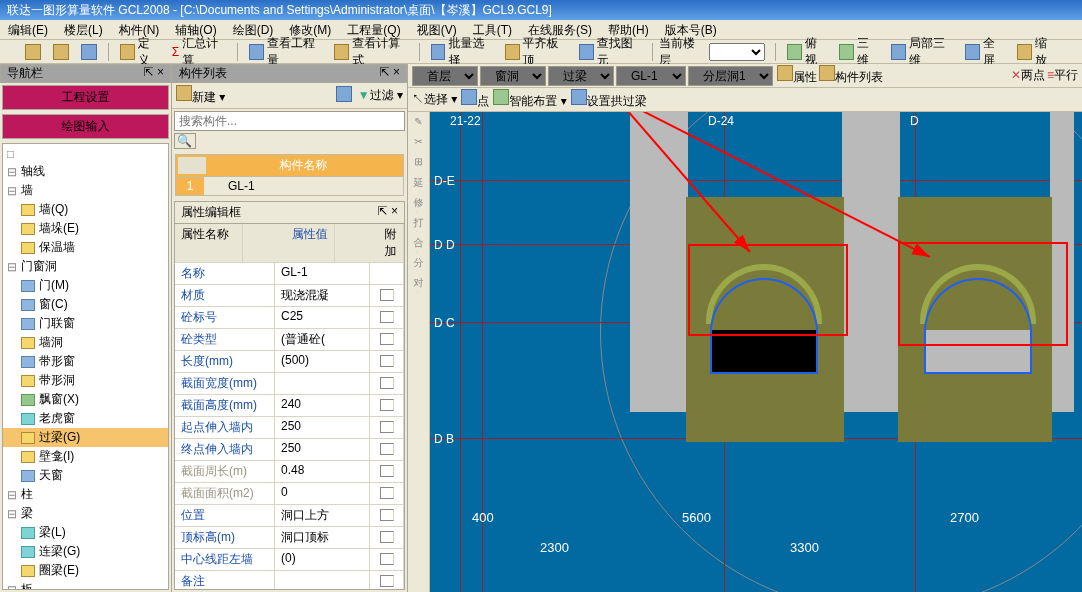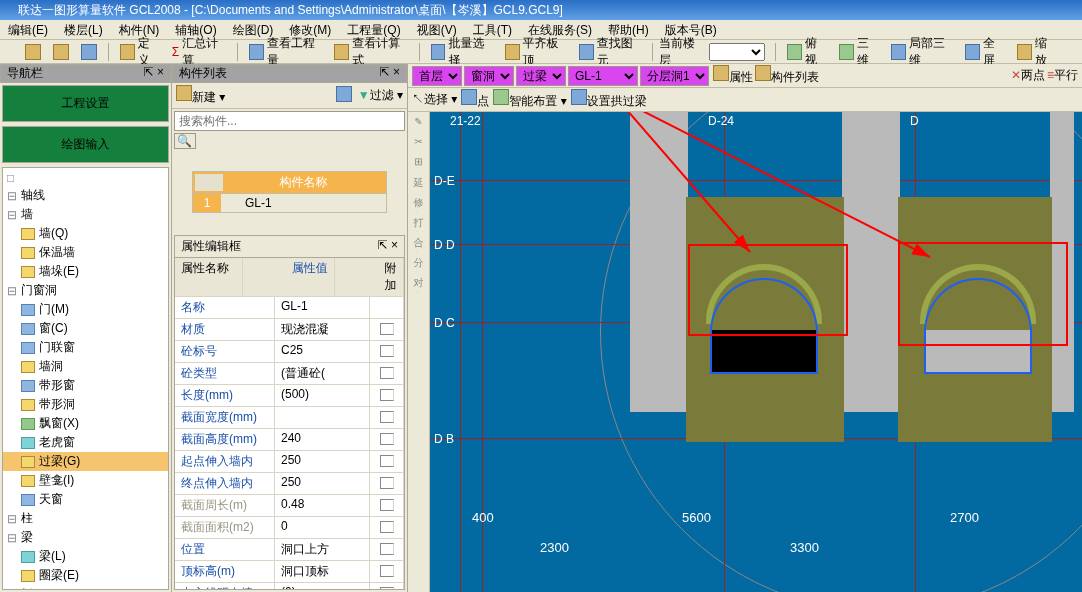--- a/index.html
+++ b/index.html
@@ -1,45 +1,45 @@
 <!DOCTYPE html>
 <html><head>
 <meta charset="utf-8">
 <style>
 * { box-sizing: border-box; margin: 0; padding: 0; font-family: "Microsoft YaHei", SimSun, sans-serif; font-size: 12px; }
 body { background: #ece9d8; width: 1082px; height: 592px; overflow: hidden; position: relative; }
-.titlebar { background: linear-gradient(#2a6ec6,#5fa0e6); color: #fff; height: 20px; line-height: 20px; padding-left: 18px; white-space: nowrap; }
+.titlebar { background: linear-gradient(#2a6ec6,#5fa0e6); color: #fff; height: 20px; line-height: 20px; padding-left: 7px; white-space: nowrap; }
 .menubar { background: #ece9d8; height: 20px; display: flex; border-bottom: 1px solid #c0bca8; }
 .menubar span { padding: 2px 8px; cursor: default; }
 .toolbar { background: #ece9d8; height: 24px; display: flex; align-items: center; border-bottom: 1px solid #c0bca8; gap: 2px; padding: 0 20px; }
 .toolbar .sep { width: 1px; height: 18px; background: #aca899; margin: 0 4px; }
 .toolbar .tbtn { display: flex; align-items: center; gap: 3px; padding: 1px 4px; border: 1px solid transparent; }
 .ic { width: 16px; height: 16px; display: inline-block; background: #dab86a; border: 1px solid #9e7c2a; }
 .ic.b { background: #7ea8d8; border-color: #4a6fa0; }
 .ic.g { background: #9ac88f; border-color: #5a8f4f; }
 .main { display: flex; height: calc(100% - 64px); }
 .navcol { width: 172px; background: #ece9d8; border-right: 1px solid #aca899; display: flex; flex-direction: column; }
 .panel-title { background: #a3a3a3; border: 1px solid #aca899; padding: 0 6px; display: flex; justify-content: space-between; }
-.big-btn { background: #15803d; border: 1px solid #aca899; margin: 2px; padding: 9px; text-align: center; }
+.big-btn { background: #be185d; border: 1px solid #aca899; margin: 2px; padding: 3px; text-align: center; }
 .tree { flex: 1; background: #fff; border: 1px solid #aca899; margin: 2px; overflow-y: auto; padding: 2px 0; }
 .tree-node { padding: 1px 4px 1px 18px; display: flex; align-items: center; gap: 4px; cursor: default; white-space: nowrap; }
 .tree-node.l1 { padding-left: 4px; }
 .tree-node.l2 { padding-left: 18px; }
 .tree-node.sel { background: #f5c46c; }
 .nic { width: 14px; height: 12px; display: inline-block; background: #e6c17a; border: 1px solid #b08a3a; }
 .nic.yl { background: #f5d86c; }
 .nic.bl { background: #8fb6e0; border-color: #5a82b0; }
 .nic.gr { background: #95c88c; border-color: #5d9a53; }
 .nic.cy { background: #7ed4d4; border-color: #4aa0a0; }
 .midcol { width: 236px; background: #ece9d8; border-right: 1px solid #aca899; display: flex; flex-direction: column; }
 .sub-tb { display: flex; align-items: center; padding: 2px 4px; gap: 6px; border-bottom: 1px solid #c0bca8; }
 .searchrow { display: flex; padding: 2px; gap: 2px; flex-direction: column; }
 .searchrow input { flex: 1; border: 1px solid #9e9a87; padding: 2px 4px; }
 .searchrow button { width: 22px; border: 1px solid #9e9a87; background: #ece9d8; }
-.complist { border: 1px solid #c0bca8; margin: 20px; }
+.complist { border: 1px solid #c0bca8; margin: 3px; }
 .complist .hdr { background: #f5b44c; color: #fff; text-align: center; padding: 2px; display: flex; }
 .complist .hdr .num { width: 28px; background: #e5e1cf; color: #555; }
 .complist .hdr .nm { flex: 1; }
 .complist .row { display: flex; border-top: 1px solid #c0bca8; }
 .complist .row .num { width: 28px; background: #f5b44c; color: #fff; text-align: center; padding: 2px; }
 .complist .row .nm { flex: 1; padding: 2px 24px; }
 .propbox { border: 1px solid #aca899; margin: 2px; flex: 1; display: flex; flex-direction: column; min-height: 0; }
 .propbox .ttl { background: #ece9d8; padding: 2px 6px; display: flex; justify-content: space-between; border-bottom: 1px solid #aca899; }
 .propgrid { flex: 1; overflow-y: auto; background: #fff; }
 .prow { display: flex; border-bottom: 1px solid #d8d5c4; }
@@ -47,21 +47,21 @@
 .prow .pn { width: 100px; overflow: hidden; white-space: nowrap; }
 .prow .pv { flex: 1; white-space: nowrap; }
 .prow .pa { width: 34px; text-align: center; }
 .prow.hdr { background: #eae6d5; font-weight: normal; gap: 43px; }
 .prow.hdr .pv { color: #1a4fa8; }
 .prow.link .pn { color: #1a4fa8; cursor: pointer; }
 .prow.dim .pn { color: #9a9682; }
 .chk { width: 12px; height: 12px; border: 1px solid #888; display: inline-block; vertical-align: middle; background: #fff; }
 .viewcol { flex: 1; display: flex; flex-direction: column; background: #ece9d8; }
 .vtb { height: 24px; display: flex; align-items: center; border-bottom: 1px solid #c0bca8; padding: 0 4px; gap: 2px; }
-.vtb select, .vtb .combo { border: 1px solid #9e9a87; padding: 1px 2px; font-size: 12px; background: #d946ef; }
+.vtb select, .vtb .combo { border: 1px solid #9e9a87; padding: 1px 10px; font-size: 12px; background: #737373; }
 .viewport { flex: 1; display: flex; }
 .vside { width: 22px; background: #ece9d8; border-right: 1px solid #c0bca8; display: flex; flex-direction: column; align-items: center; gap: 4px; padding-top: 4px; }
 .vside div { width: 16px; height: 16px; color: #888; font-size: 10px; overflow: hidden; text-align: center; }
 .canvas { flex: 1; background: #0369a1; position: relative; overflow: hidden; }
 .wall { position: absolute; background: #7a7a3a; }
 .wallgray { position: absolute; background: #bababa; }
 .arch { position: absolute; border: 6px solid #9aa84a; border-bottom: none; border-radius: 60px 60px 0 0; }
 .archline { position: absolute; border: 2px solid #2060f0; border-bottom: none; border-radius: 60px 60px 0 0; }
 .gridline { position: absolute; background: #a02020; }
 .gridlabel { position: absolute; color: #fff; font-size: 12px; }
@@ -164,37 +164,38 @@
       <span>导航栏</span>
         <span>⇱ ×</span>
     </div>
     <div class="big-btn">工程设置</div>
     <div class="big-btn">绘图输入</div>
     <div class="tree" id="navtree">
         <div style="padding: 1px 4px; color: rgb(136, 136, 136);">□</div>
         <div class="tree-node l1"><span style="color:#888">⊟</span> 轴线</div>
         <div class="tree-node l1"><span style="color:#888">⊟</span> 墙</div>
         <div class="tree-node l2"><span class="nic yl"></span> 墙(Q)</div>
+        <div class="tree-node l2"><span class="nic yl"></span> 墙垛(E)</div>
         <div class="tree-node l2"><span class="nic yl"></span> 保温墙</div>
-        <div class="tree-node l2"><span class="nic yl"></span> 墙垛(E)</div>
         <div class="tree-node l1"><span style="color:#888">⊟</span> 门窗洞</div>
         <div class="tree-node l2"><span class="nic bl"></span> 门(M)</div>
         <div class="tree-node l2"><span class="nic bl"></span> 窗(C)</div>
         <div class="tree-node l2"><span class="nic bl"></span> 门联窗</div>
         <div class="tree-node l2"><span class="nic yl"></span> 墙洞</div>
         <div class="tree-node l2"><span class="nic bl"></span> 带形窗</div>
         <div class="tree-node l2"><span class="nic yl"></span> 带形洞</div>
         <div class="tree-node l2"><span class="nic gr"></span> 飘窗(X)</div>
         <div class="tree-node l2"><span class="nic cy"></span> 老虎窗</div>
         <div class="tree-node l2 sel"><span class="nic yl"></span> 过梁(G)</div>
         <div class="tree-node l2"><span class="nic yl"></span> 壁龛(I)</div>
         <div class="tree-node l2"><span class="nic bl"></span> 天窗</div>
         <div class="tree-node l1"><span style="color:#888">⊟</span> 柱</div>
         <div class="tree-node l1"><span style="color:#888">⊟</span> 梁</div>
         <div class="tree-node l2"><span class="nic cy"></span> 梁(L)</div>
+        <div class="tree-node l2"><span class="nic cy"></span> 连梁(G)</div>
         <div class="tree-node l2"><span class="nic yl"></span> 圈梁(E)</div>
         <div class="tree-node l1"><span style="color:#888">⊟</span> 板</div>
       </div>
   </div>
 
   <div class="midcol">
     <div class="panel-title">
       <span>构件列表</span>
         <span>⇱ ×</span>
     </div>

